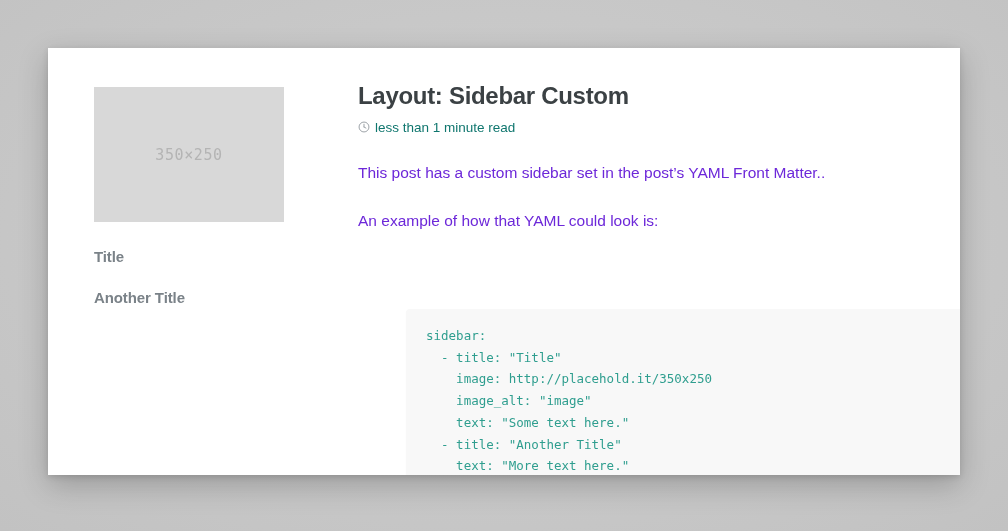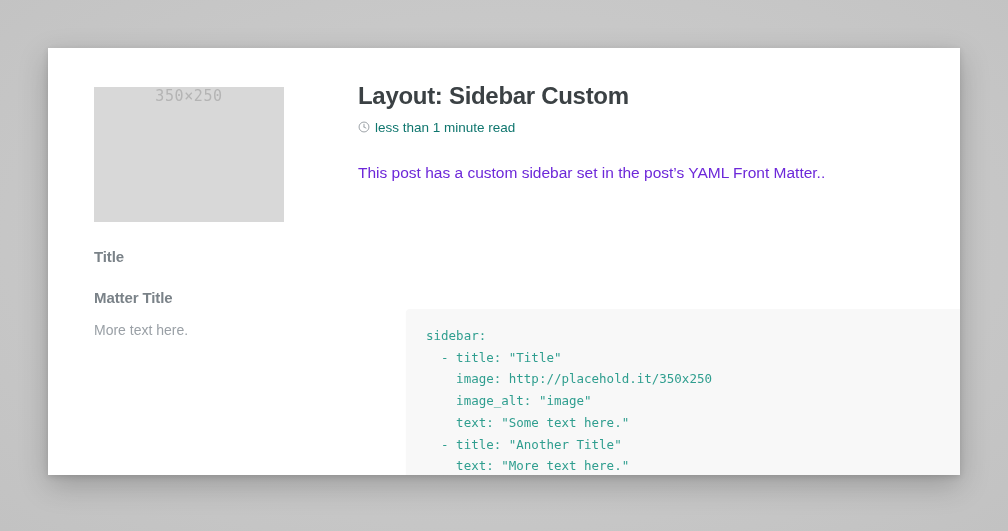--- a/index.html
+++ b/index.html
@@ -44,20 +44,21 @@
     left: 46px;
     top: 39px;
     width: 212px;
   }
 
   .sidebar-figure {
     width: 190px;
     height: 135px;
     background: #d8d8d8;
     display: flex;
+    align-items: center;
     justify-content: center;
     margin-bottom: 26px;
   }
 
   .sidebar-figure-label {
     color: #b4b4b4;
     font-size: 15px;
     letter-spacing: 0.6px;
     font-family: "DejaVu Sans Mono", monospace;
     user-select: none;
@@ -162,22 +163,21 @@
 
       <div class="sidebar-figure">
         <span class="sidebar-figure-label">350×250</span>
       </div>
 
       <div class="sidebar-block">
         <h3 class="sidebar-title">Title</h3>
       </div>
 
       <div class="sidebar-block">
-        <h3 class="sidebar-title">Matter Title</h3>
-        <p class="sidebar-text">More text here.</p>
+        <h3 class="sidebar-title">Another Title</h3>
       </div>
 
     </aside>
 
     <main class="content">
 
       <h1 class="post-title">Layout: Sidebar Custom</h1>
 
       <div class="post-meta">
         <span class="clock-icon">
@@ -185,20 +185,21 @@
             <circle cx="8" cy="8" r="6.6" fill="none" stroke="#9aa0a6" stroke-width="1.3"></circle>
             <line x1="8" y1="8" x2="8" y2="4.3" stroke="#9aa0a6" stroke-width="1.3" stroke-linecap="round"></line>
             <line x1="8" y1="8" x2="10.6" y2="9.4" stroke="#9aa0a6" stroke-width="1.3" stroke-linecap="round"></line>
           </svg>
         </span>
         <span>less than 1 minute read</span>
       </div>
 
       <p class="post-paragraph">This post has a custom sidebar set in the post’s YAML Front Matter..</p>
 
+      <p class="post-paragraph">An example of how that YAML could look is:</p>
 
       <div class="code-block">
         <pre class="code-pre"><span class="code-line">sidebar:</span><span class="code-line">  - title: "Title"</span><span class="code-line">    image: http://placehold.it/350x250</span><span class="code-line">    image_alt: "image"</span><span class="code-line">    text: "Some text here."</span><span class="code-line">  - title: "Another Title"</span><span class="code-line">    text: "More text here."</span></pre>
       </div>
 
     </main>
 
   </div>
 </div>
 

